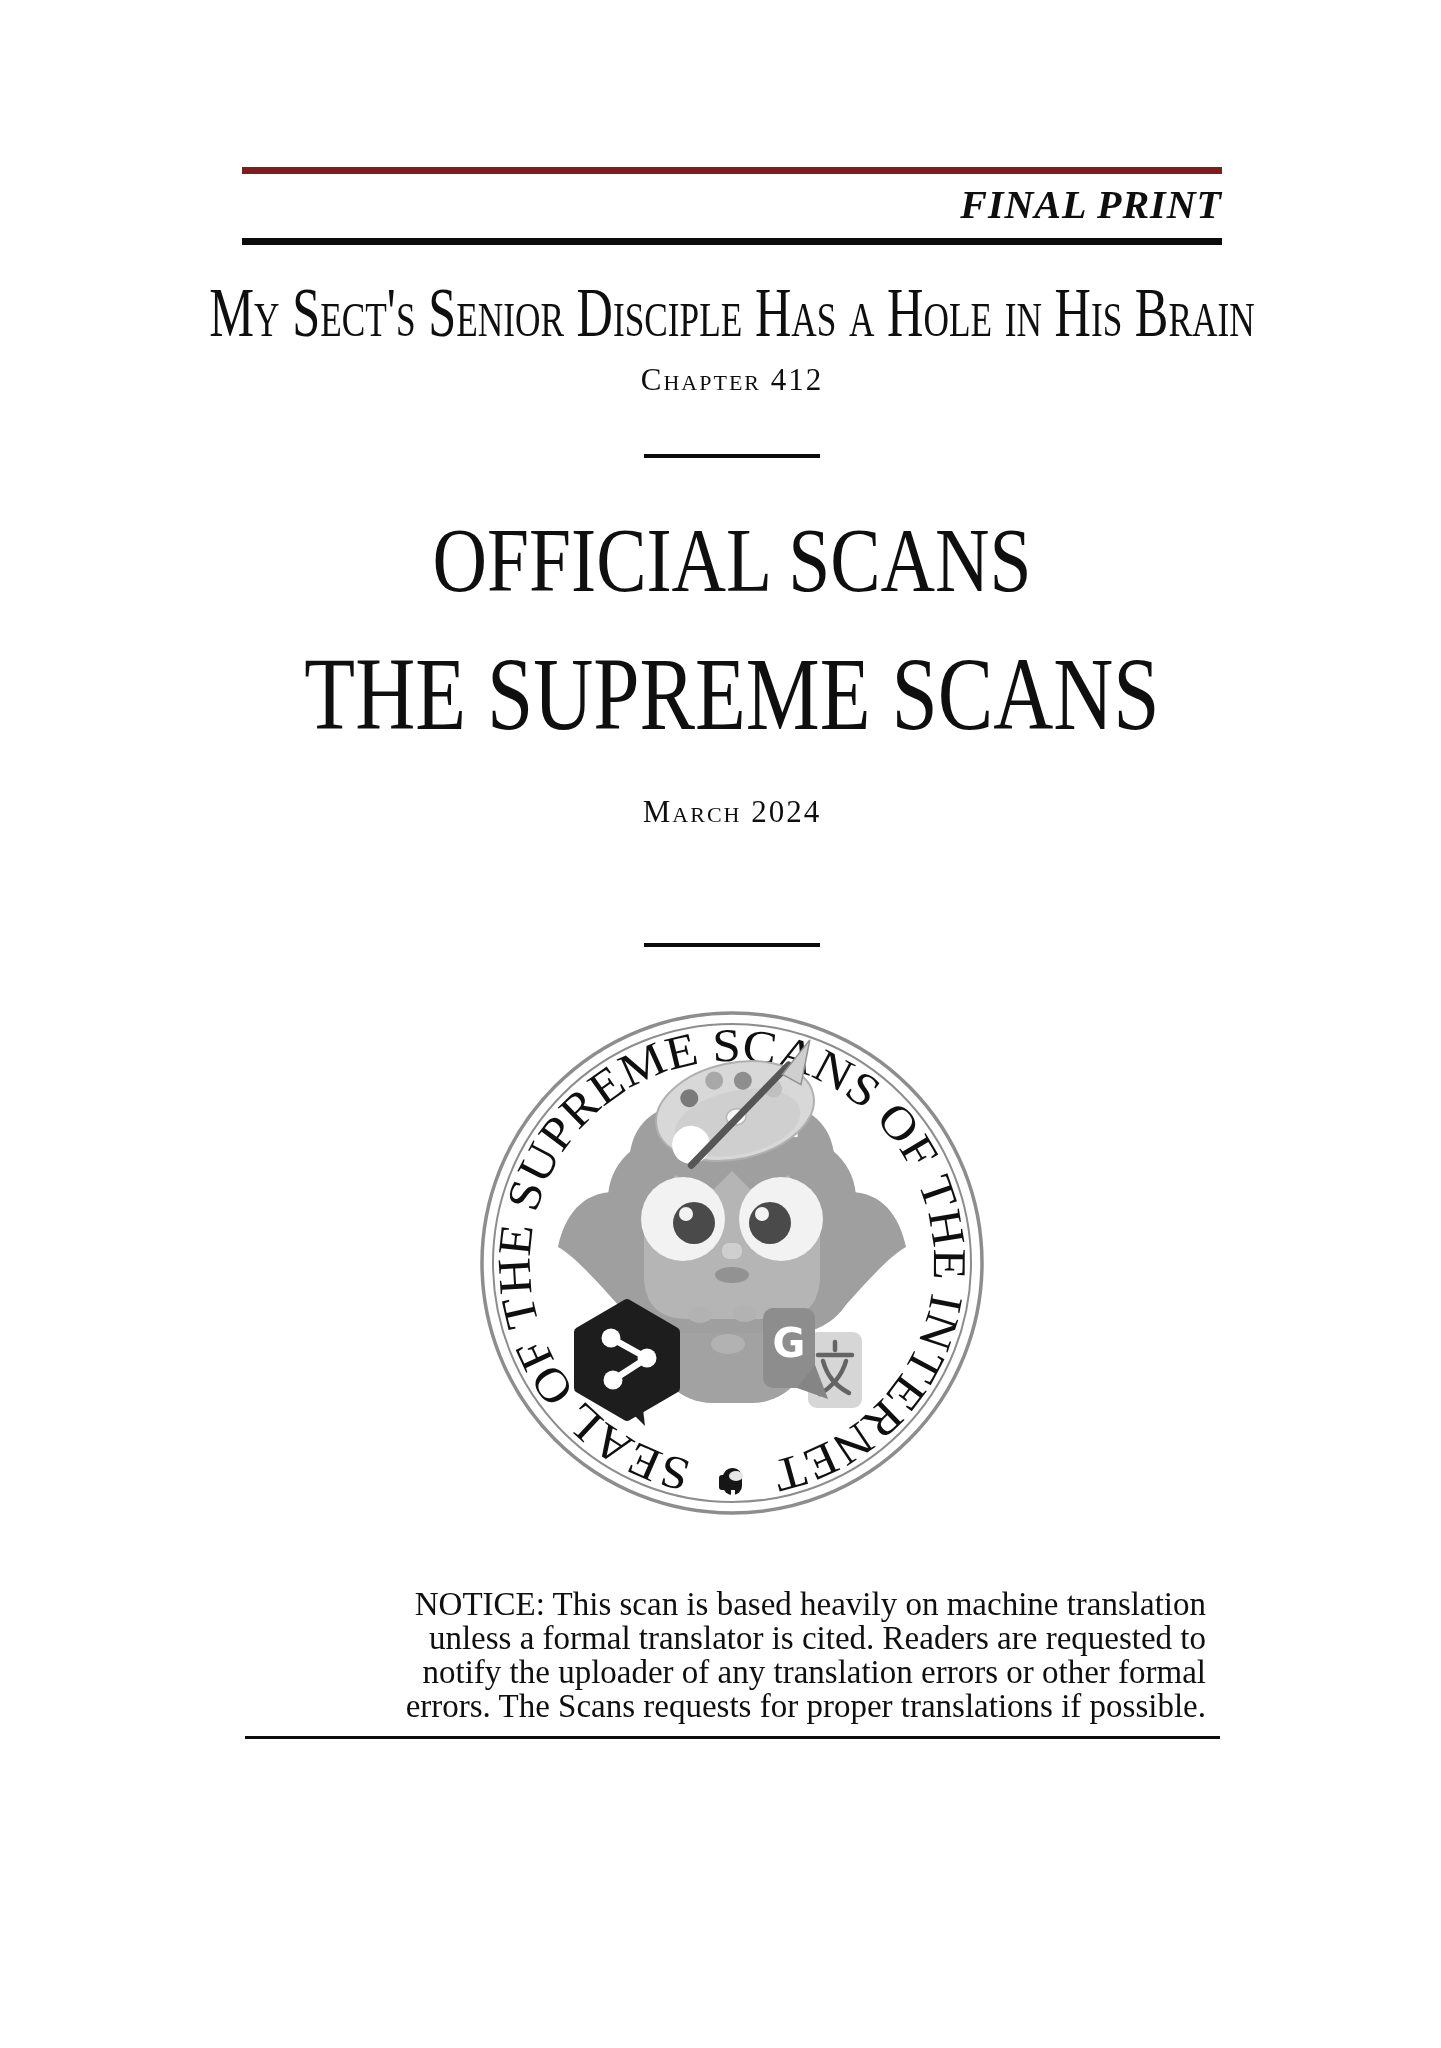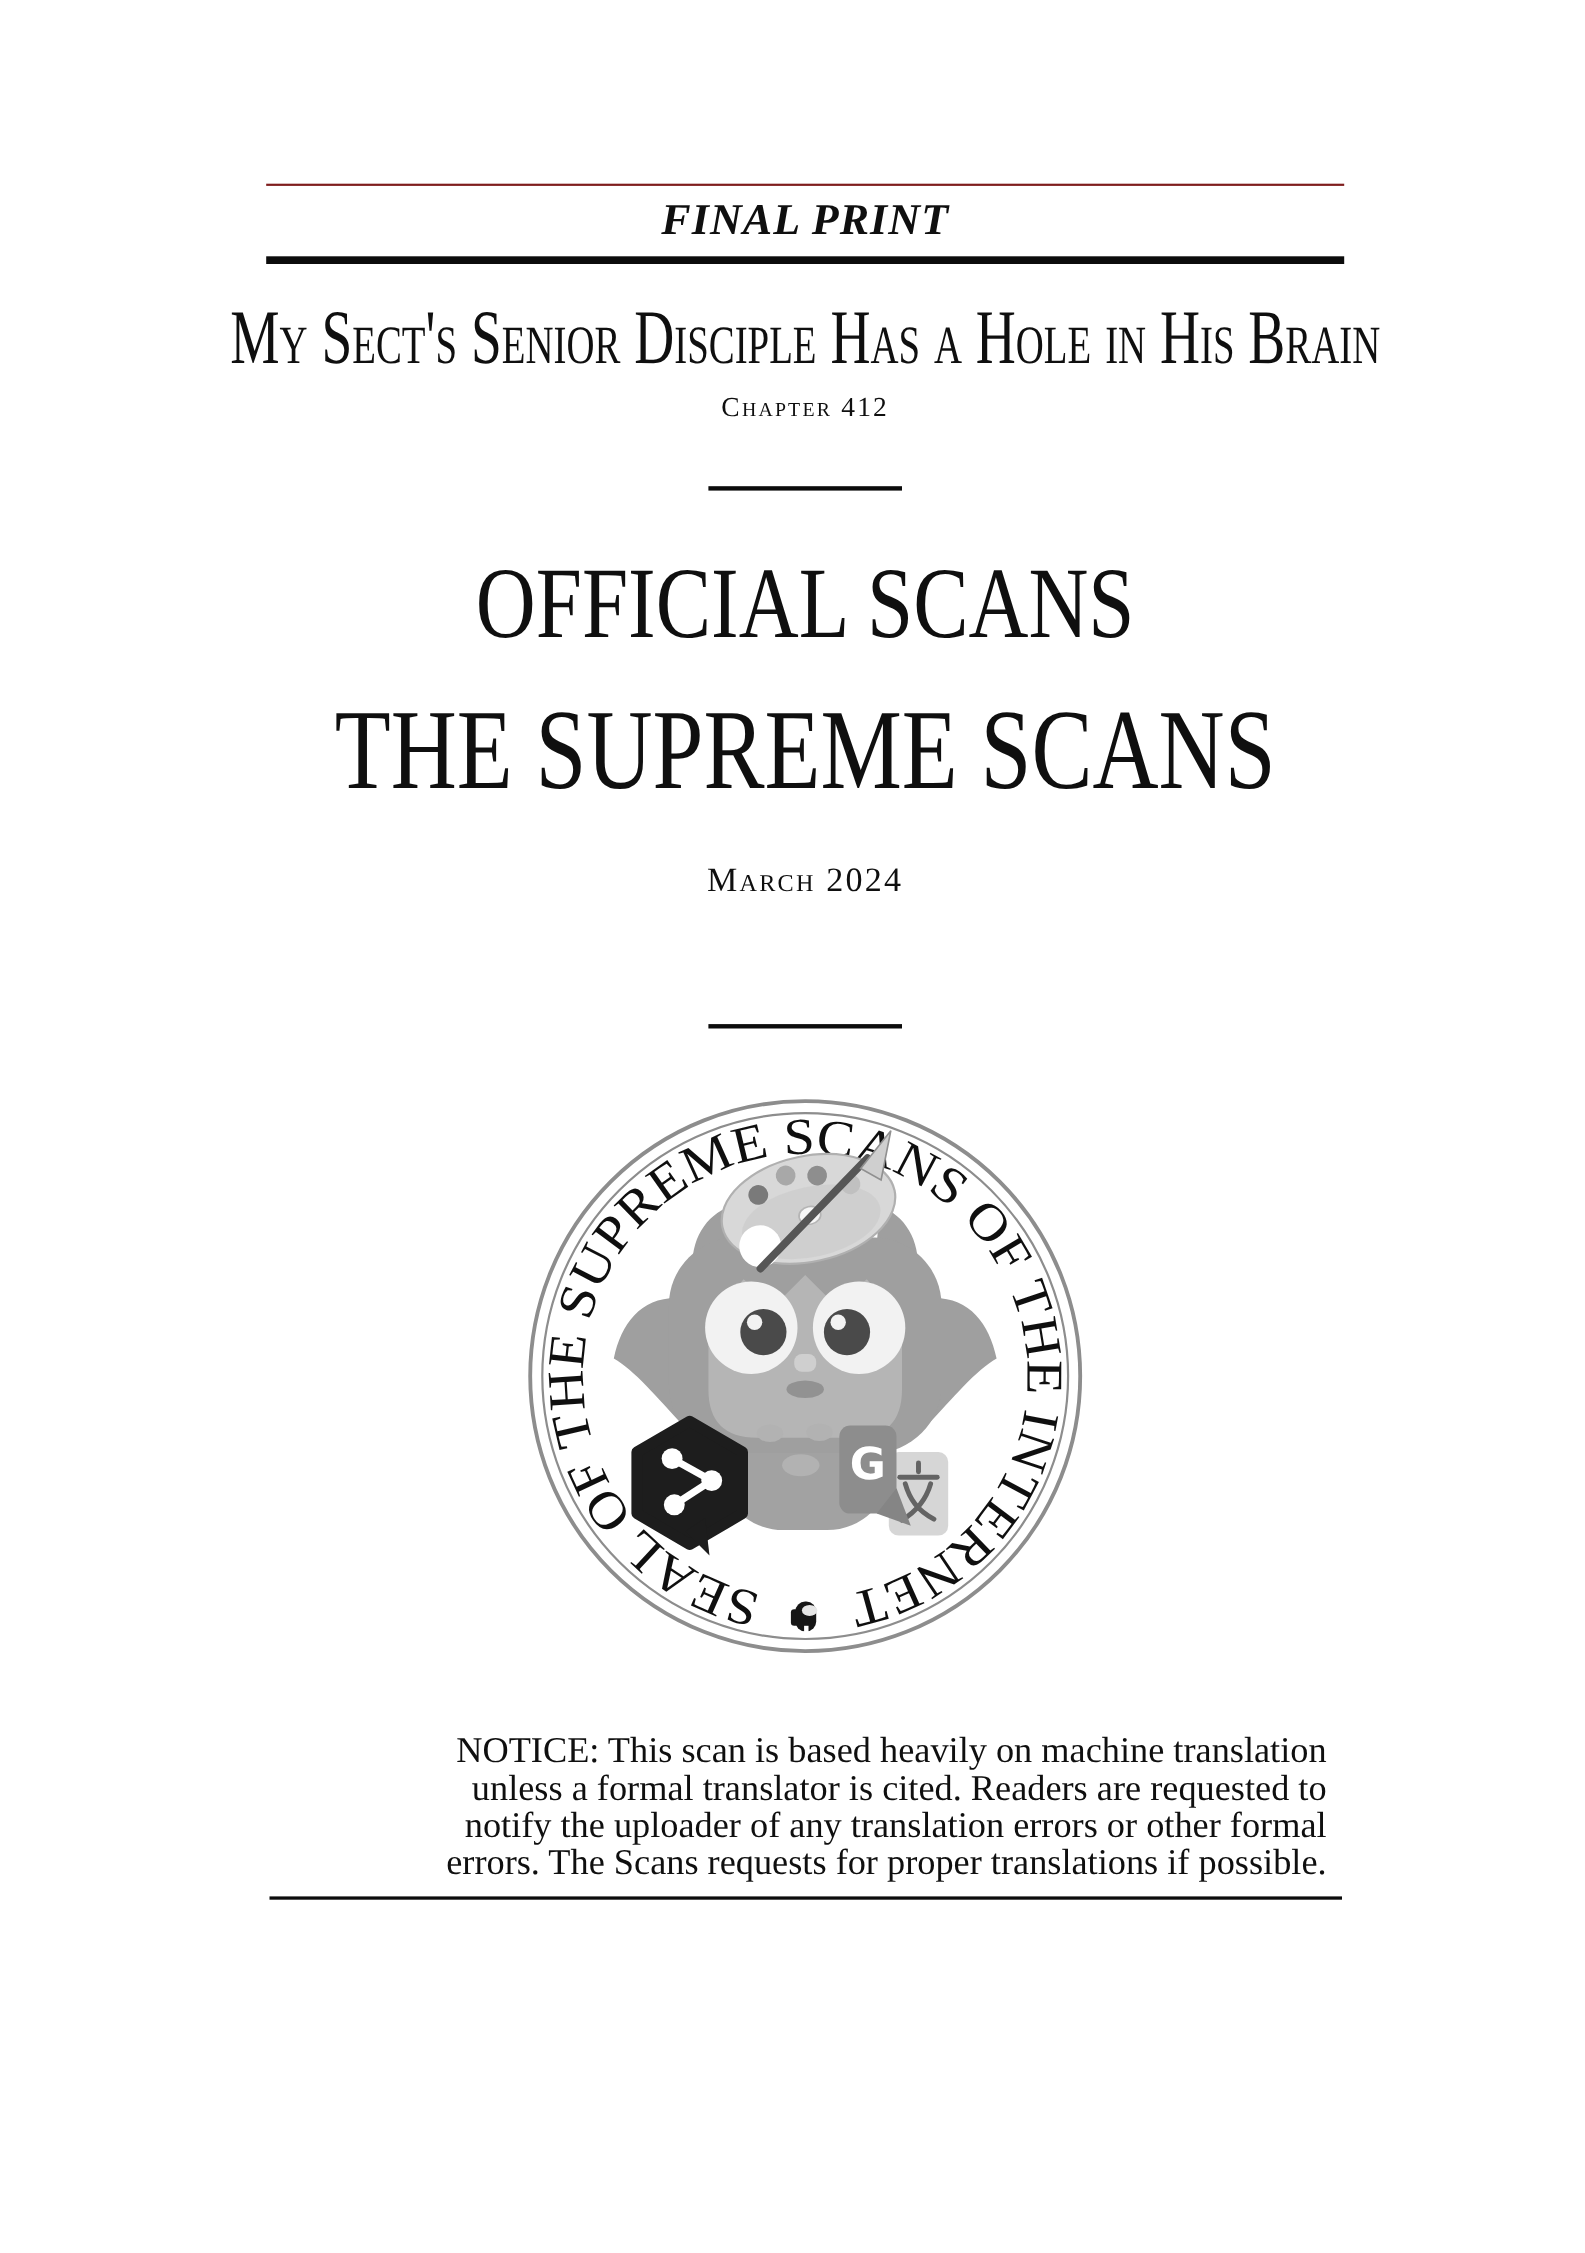--- a/index.html
+++ b/index.html
@@ -7,37 +7,38 @@
     width: 1441px; height: 2048px;
     background: #ffffff;
     color: #0f0f0f;
     font-family: "Liberation Serif", serif;
     overflow: hidden;
   }
   .content { width: 980px; margin: 0 0 0 242px; text-align: center; }
 
   .banner {
     margin-top: 167px;
-    border-top: 2px solid #7f1d1d;
+    border-top: 7px solid #7f1d1d;
     border-bottom: 7px solid #0c0c0c;
     padding: 11px 0 13px 0;
     line-height: 1;
+    text-align: right;
   }
   .banner-text { font-style: italic; font-weight: bold; font-size: 40px; letter-spacing: 1px; }
 
   .stretch {
     position: relative; left: 50%;
     width: max-content; white-space: nowrap;
     line-height: 1;
   }
   .series-title {
     margin-top: 33px; font-size: 70px; font-variant: small-caps;
     transform: translateX(-50%) scaleX(0.72);
   }
-  .chapter { margin-top: 14px; font-size: 25px; font-variant: small-caps; letter-spacing: 2px; line-height: 1.15; }
+  .chapter { margin-top: 14px; font-size: 31px; font-variant: small-caps; letter-spacing: 2px; line-height: 1.15; }
 
   .divider { width: 176px; border-top: 4px solid #0c0c0c; margin: 56px auto 0 auto; }
   .divider-b { width: 176px; border-top: 4px solid #0c0c0c; margin: 114px auto 0 auto; }
 
   .h-primary   { margin-top: 56px; font-size: 92px;  transform: translateX(-50%) scaleX(0.82); }
   .h-connector { margin-top: 64px; font-size: 38px; letter-spacing: 2px; line-height: 1.15; }
   .h-secondary { margin-top: 36px; font-size: 104px; transform: translateX(-50%) scaleX(0.80); }
   .date-line   { margin-top: 48px; font-size: 31px; font-variant: small-caps; letter-spacing: 2px; line-height: 1.15; }
 
   .seal-svg { display: block; margin: 56px auto 0 auto; }

